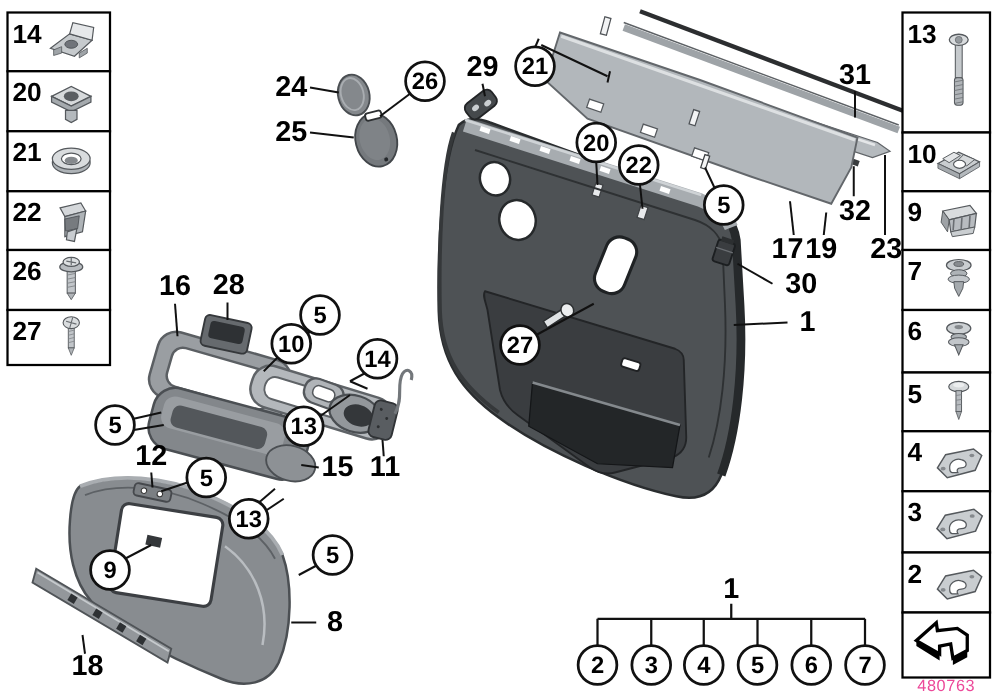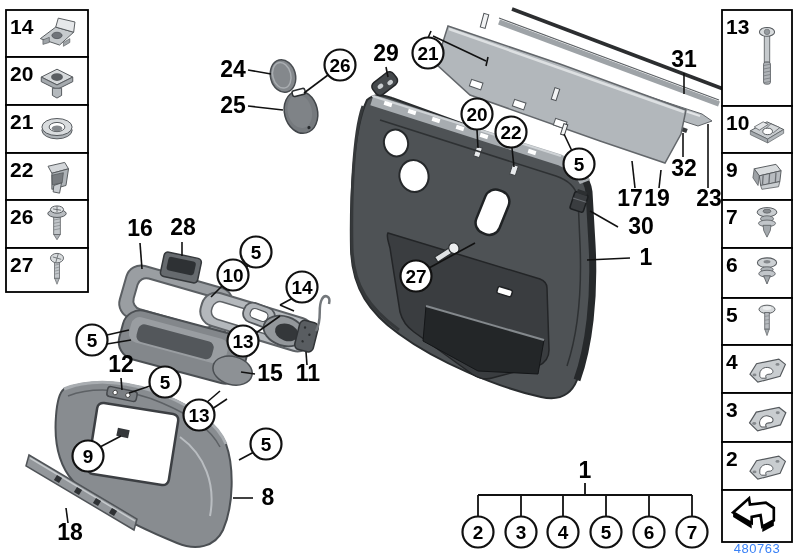--- a/index.html
+++ b/index.html
@@ -1,20 +1,20 @@
 <!DOCTYPE html>
 <html><head>
 <meta charset="utf-8">
 <style>
   html,body{margin:0;padding:0;background:#fff;}
   .stage{position:relative;width:800px;height:560px;background:#fff;overflow:hidden;
          font-family:"Liberation Sans",sans-serif;}
   svg text{font-family:"Liberation Sans",sans-serif;fill:#000;}
   .drawing-number{position:absolute;left:722px;top:541px;width:70px;text-align:center;
-         font-size:13px;color:#3b82f6;letter-spacing:.5px;}
+         font-size:13px;color:#ec4899;letter-spacing:.5px;}
 </style>
 </head>
 <body>
 
 <div class="stage">
 <svg id="diagram" width="800" height="560" viewBox="0 0 800 560">
   <defs>
     <symbol id="speed-nut-icon" viewBox="0 0 64 64">
       <polygon points="6,40 30,22 58,30 36,50" fill="#c6cacd" stroke="#55595d" stroke-width="1.5"></polygon>
       <polygon points="30,22 58,30 60,14 34,8" fill="#e6e8ea" stroke="#55595d" stroke-width="1.5"></polygon>

